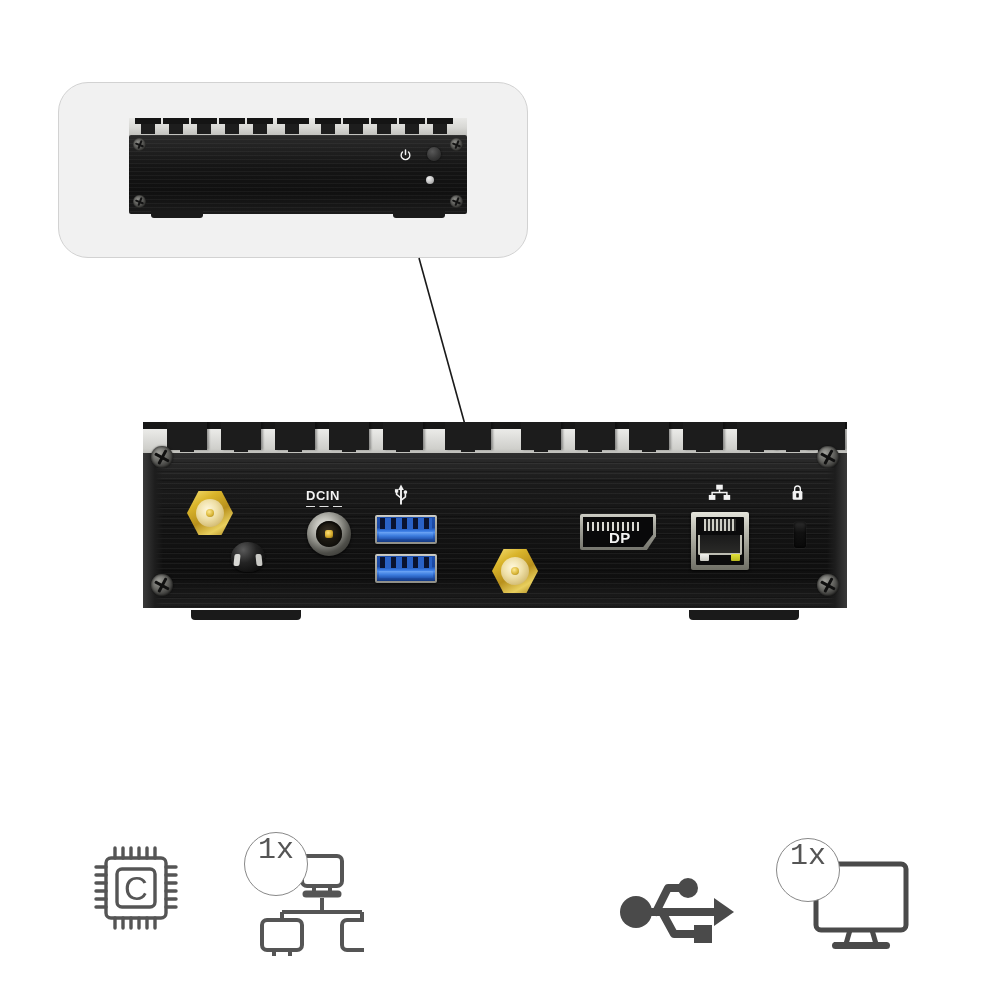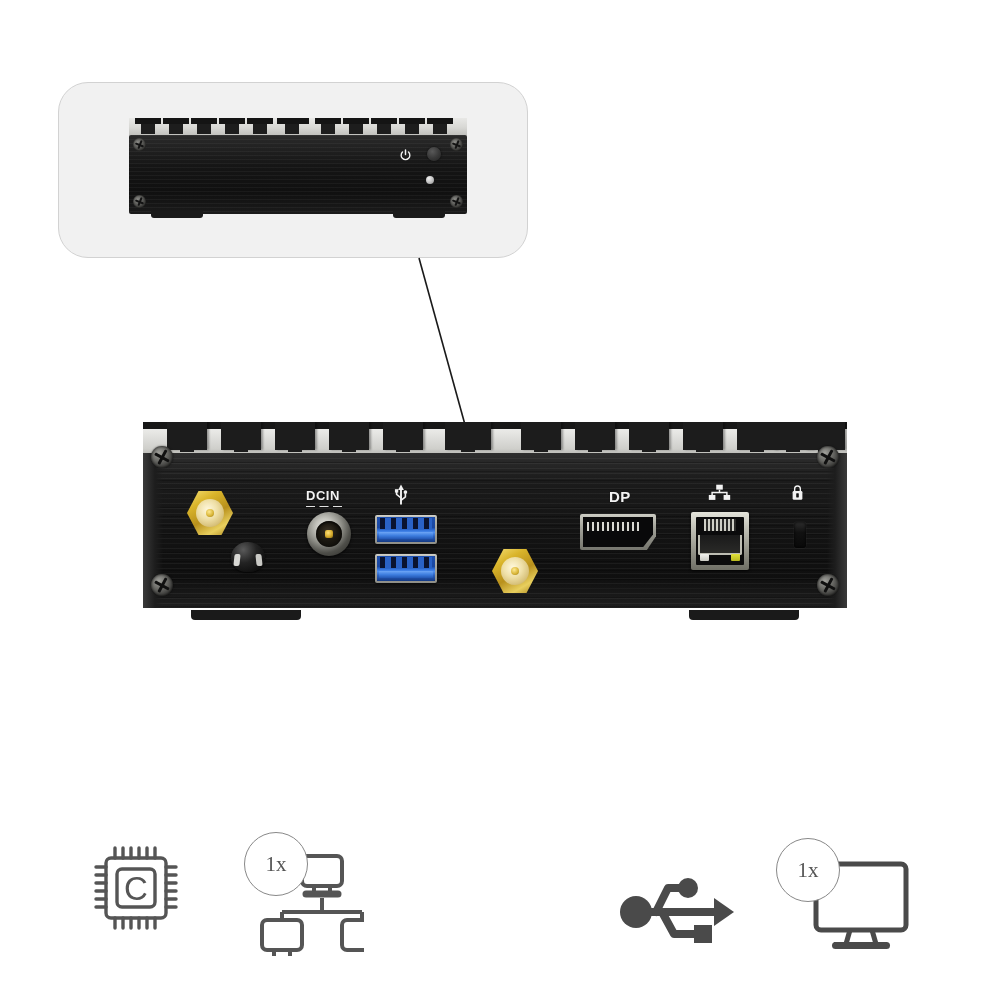--- a/index.html
+++ b/index.html
@@ -423,21 +423,21 @@
     text-shadow: 0 0 1px rgba(0,0,0,.6);
   }
   .silk.dcin { font-size:13px; }
   .silk.dcin .dashes{
     display:block;
     margin-top:1px;
     letter-spacing:1px;
     font-size:9px;
     line-height:5px;
   }
-  .silk.dp { font-size:15px; }
+  .silk.dp { font-size:15px;margin-top:41px; }
 
   .icon-white { position:absolute; z-index:6; color:#f2f2f2; }
 
   
   .features {
     position:absolute;
     left:0;
     top:818px;
     width:1000px;
     height:165px;
@@ -446,24 +446,23 @@
     position:absolute;
     color:#555555;
   }
   .badge {
     position:absolute;
     width:62px; height:62px;
     border-radius:50%;
     border:1.8px solid #888888;
     background:#ffffff;
     display:flex;
-    align-items:center;
     justify-content:center;
-    font-family:Liberation Serif, serif;
-    font-size:21px;
+    font-family:Liberation Mono, monospace;
+    font-size:30px;
     color:#555555;
     z-index:3;
   }
 </style>
 </head>
 <body>
 
 <div class="inset-box">
   <div class="inset-device">
 

